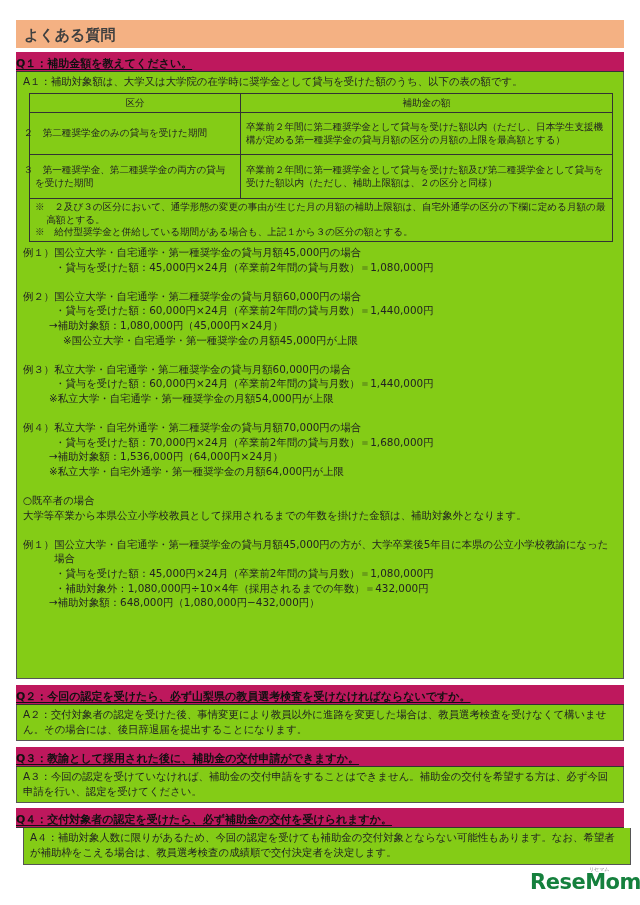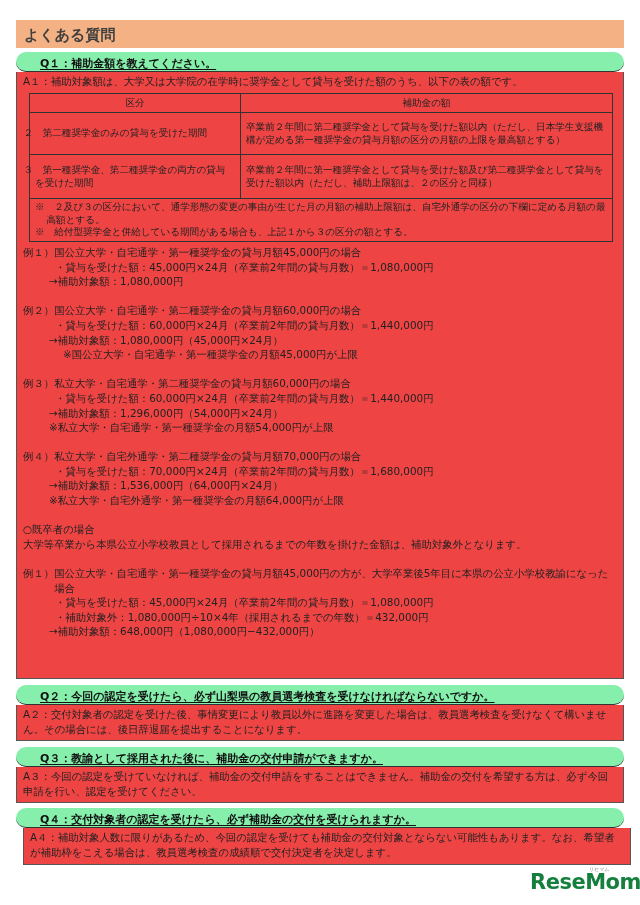--- a/index.html
+++ b/index.html
@@ -6,29 +6,28 @@
   body {
     width: 640px; height: 905px; background: #ffffff; position: relative; overflow: hidden;
     font-family: "DejaVu Sans", "Liberation Sans", sans-serif; color: #222;
   }
   .page-header {
     position: absolute; left: 16px; top: 20px; width: 608px; height: 28px;
     background: #F4B183; box-sizing: border-box; padding-left: 8px;
     font-size: 15px; font-weight: bold; line-height: 30px; color: #404040;
   }
   .q-bar {
-    position: absolute; left: 16px; width: 608px; height: 20px; background: #86efac;
-    box-sizing: border-box; padding-left: 24px; font-size: 11px; font-weight: bold;
+    position: absolute; left: 16px; width: 608px; height: 20px; background: #be185d;
+    box-sizing: border-box; padding-left: 0; font-size: 11px; font-weight: bold;
     line-height: 24px; color: #111; text-decoration: underline; text-underline-offset: 2px;
     border-bottom: 1px solid #333;
-    border-radius: 10px;
   }
   .a-box {
     position: absolute; left: 16px; width: 608px; box-sizing: border-box;
-    border: 1px solid #555; border-top: none; background: #ef4444;
+    border: 1px solid #555; border-top: none; background: #84cc16;
     font-size: 10.4px; line-height: 14.6px; padding: 2px 6px 3px 6px; color: #222;
   }
   .a-box .para { white-space: pre-wrap; }
   table.subsidy {
     border-collapse: collapse; margin: 4px 0 0 6px; width: 584px;
     font-family: "DejaVu Serif", "Liberation Serif", serif; font-size: 9.6px; line-height: 12.6px;
   }
   table.subsidy td, table.subsidy th {
     border: 1.3px solid #333; padding: 2px 5px; vertical-align: middle; font-weight: normal; text-align: left;
   }
@@ -78,32 +77,30 @@
         <div class="hang">※　給付型奨学金と併給している期間がある場合も、上記１から３の区分の額とする。</div>
       </td>
     </tr>
   </tbody>
     </table>
 
   <div class="examples">
     <div class="ex-block">
       <div class="ex-line">例１）国公立大学・自宅通学・第一種奨学金の貸与月額45,000円の場合</div>
       <div class="ex-line ind2">・貸与を受けた額：45,000円×24月（卒業前2年間の貸与月数）＝1,080,000円</div>
-      <div class="ex-line ind1">→補助対象額：1,080,000円</div>
     </div>
     <div class="ex-block">
       <div class="ex-line">例２）国公立大学・自宅通学・第二種奨学金の貸与月額60,000円の場合</div>
       <div class="ex-line ind2">・貸与を受けた額：60,000円×24月（卒業前2年間の貸与月数）＝1,440,000円</div>
       <div class="ex-line ind1">→補助対象額：1,080,000円（45,000円×24月）</div>
       <div class="ex-line ind3">※国公立大学・自宅通学・第一種奨学金の月額45,000円が上限</div>
     </div>
     <div class="ex-block">
       <div class="ex-line">例３）私立大学・自宅通学・第二種奨学金の貸与月額60,000円の場合</div>
       <div class="ex-line ind2">・貸与を受けた額：60,000円×24月（卒業前2年間の貸与月数）＝1,440,000円</div>
-      <div class="ex-line ind1">→補助対象額：1,296,000円（54,000円×24月）</div>
       <div class="ex-line ind1">※私立大学・自宅通学・第一種奨学金の月額54,000円が上限</div>
     </div>
     <div class="ex-block">
       <div class="ex-line">例４）私立大学・自宅外通学・第二種奨学金の貸与月額70,000円の場合</div>
       <div class="ex-line ind2">・貸与を受けた額：70,000円×24月（卒業前2年間の貸与月数）＝1,680,000円</div>
       <div class="ex-line ind1">→補助対象額：1,536,000円（64,000円×24月）</div>
       <div class="ex-line ind1">※私立大学・自宅外通学・第一種奨学金の月額64,000円が上限</div>
     </div>
 
     <div class="ex-block">

